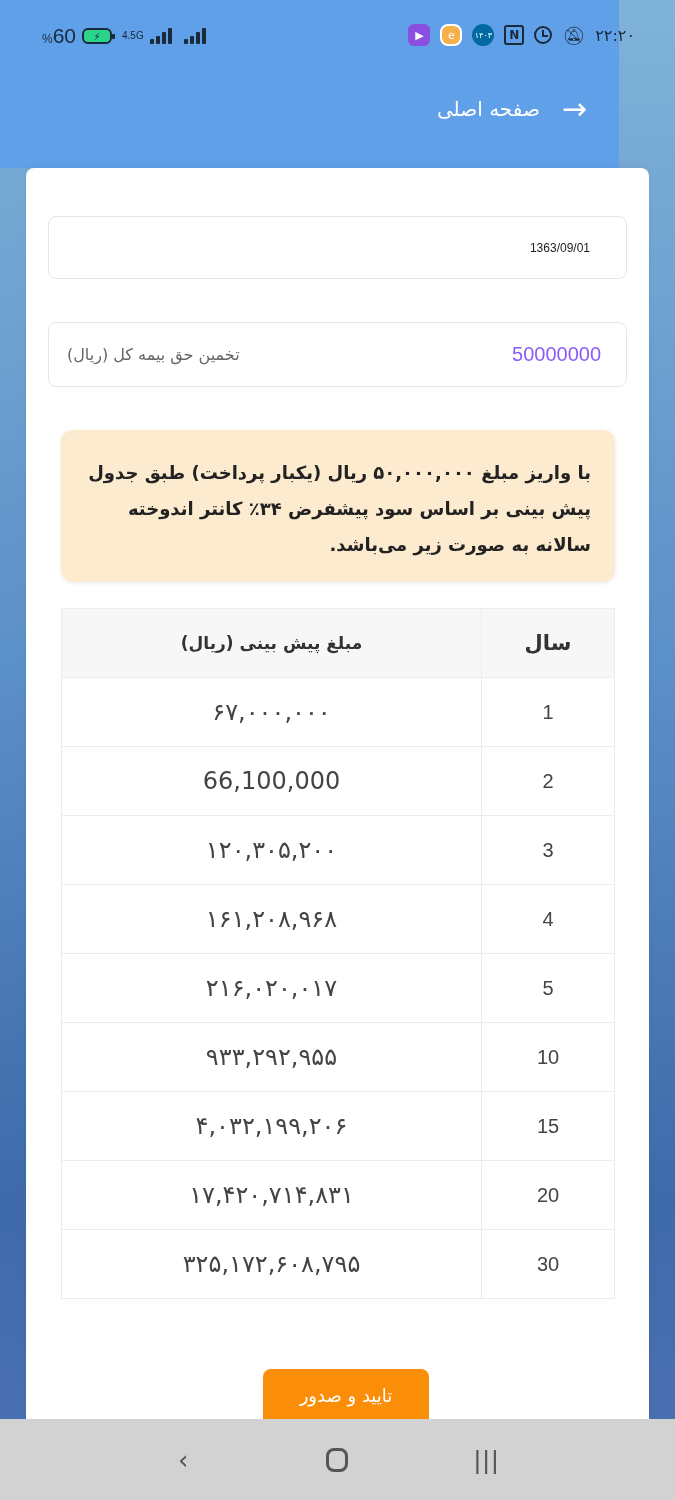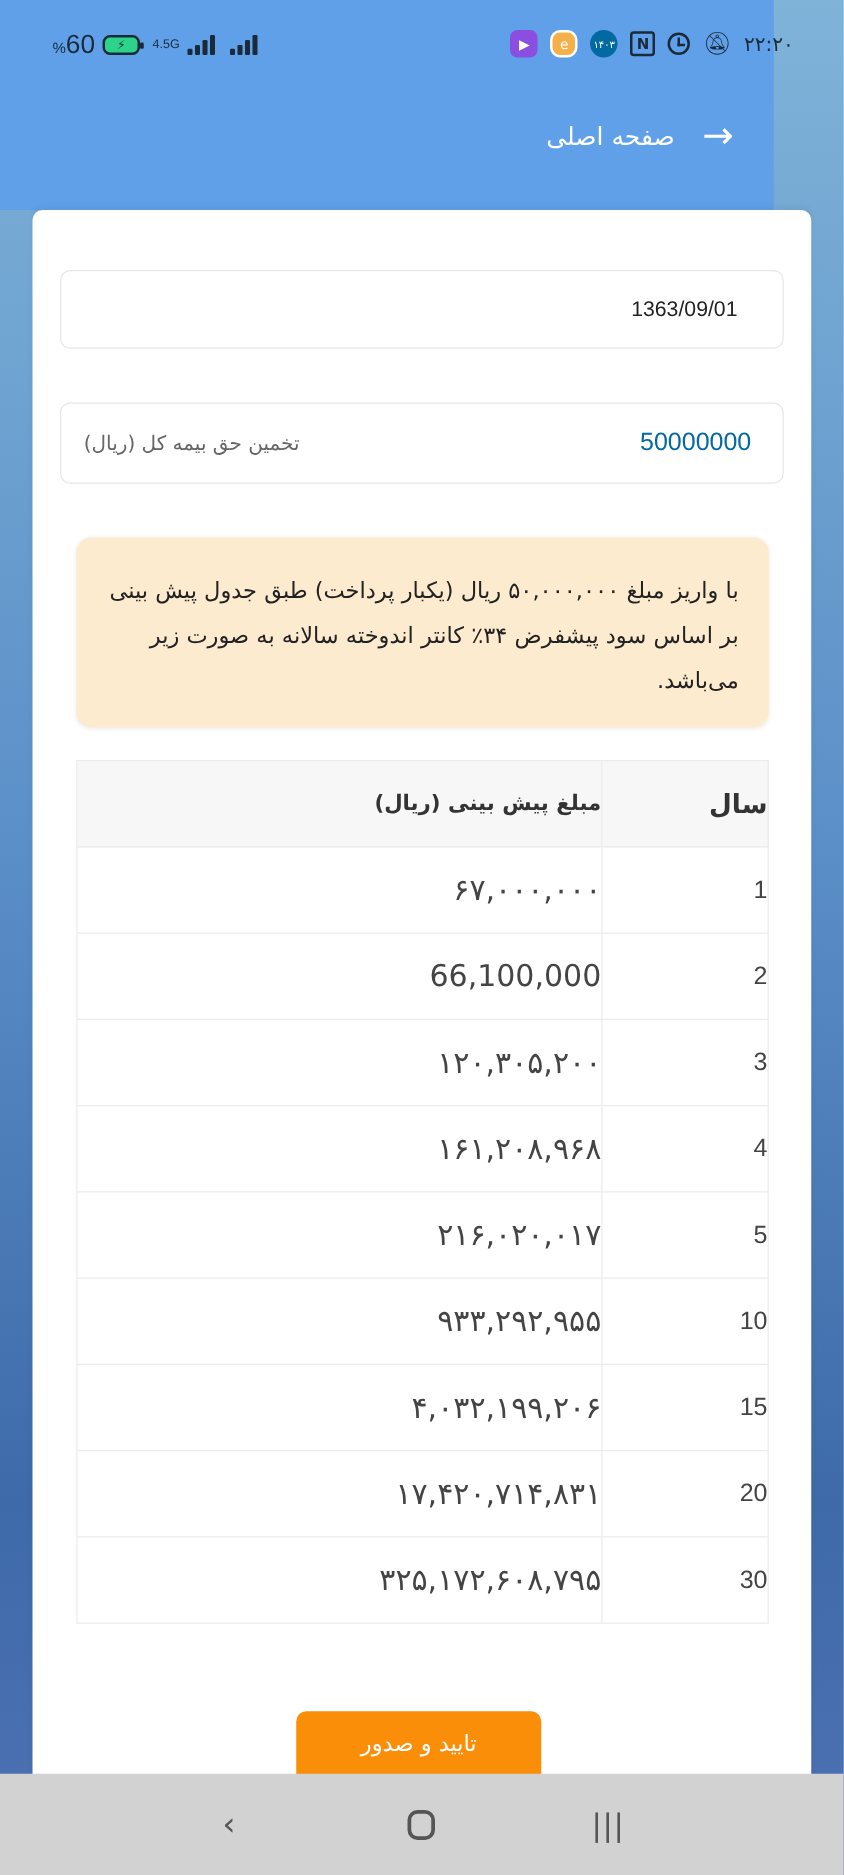--- a/index.html
+++ b/index.html
@@ -49,49 +49,49 @@
     }
     .row-date {
       position: absolute; top: 48px; left: 22px; width: 579px; height: 63px;
       border: 1px solid #e6e6e6; border-radius: 8px; overflow: hidden; display: flex; direction: rtl;
     }
     .row-date .lbl {
       width: 192px; height: 100%; background: #fb8e08; color: #fff; font-size: 17px;
       display: flex; align-items: center; justify-content: center;
     }
     .row-date .val {
-      flex: 1; font-size: 17px; color: #222; display: flex; align-items: center; padding-right: 36px;
+      flex: 1; font-size: 12px; color: #222; display: flex; align-items: center; padding-right: 36px;
       font-family: "Liberation Sans", sans-serif; direction: ltr; justify-content: flex-end;
     }
     .row-premium {
       position: absolute; top: 154px; left: 22px; width: 579px; height: 65px;
       border: 1px solid #e6e6e6; border-radius: 8px; display: flex; align-items: center; justify-content: space-between;
       padding: 0 25px 0 18px;
     }
     .row-premium .ph { font-size: 16px; color: #666; direction: rtl; }
-    .row-premium .val { font-size: 20px; color: #0369a1; font-family: "Liberation Sans", sans-serif; }
+    .row-premium .val { font-size: 20px; color: #8b5cf6; font-family: "Liberation Sans", sans-serif; }
 
     .notice {
       position: absolute; top: 262px; left: 35px; width: 554px; height: 152px;
       background: #fdebcf; border-radius: 12px; box-shadow: 0 1px 4px rgba(0,0,0,0.08);
-      direction: rtl; padding: 25px 24px 0 20px; font-size: 18px; line-height: 36px; color: #222;
+      direction: rtl; padding: 25px 24px 0 20px; font-size: 18px; line-height: 36px; color: #222; font-weight: bold;
     }
 
     .table {
       position: absolute; top: 440px; left: 35px; width: 554px;
       border: 1px solid #ececec; border-collapse: collapse; direction: rtl;
     }
-    .table th, .table td { border: 1px solid #ececec; height: 69px; text-align: right; vertical-align: middle; margin-top: 24px; }
+    .table th, .table td { border: 1px solid #ececec; height: 69px; text-align: center; vertical-align: middle; margin-top: 24px; }
     .table th { background: #f7f7f7; font-size: 17px; font-weight: bold; color: #333; }
     .table td { font-size: 24px; color: #444; }
     .table .c-year { width: 133px; font-family: "Liberation Sans", sans-serif; font-size: 20px; }
     .table th.c-year { font-family: "DejaVu Sans", sans-serif; font-size: 21px; }
 
     .submit-btn {
-      position: absolute; top: 1201px; left: 211px; width: 196px; height: 60px;
+      position: absolute; top: 1201px; left: 237px; width: 166px; height: 60px;
       background: #fb8e08; color: #fff; border: none; border-radius: 8px 8px 0 0; font-size: 18px;
       font-family: "DejaVu Sans", sans-serif; direction: rtl; padding-bottom: 8px;
     }
 
     .sys-nav {
       position: absolute; top: 1419px; left: 0; width: 675px; height: 81px; background: #d2d2d2;
       display: flex; align-items: center; justify-content: center; gap: 0;
     }
     .sys-nav .nb { position: absolute; top: 26px; color: #555; font-size: 26px; }
     .nb-back { left: 178px; }

